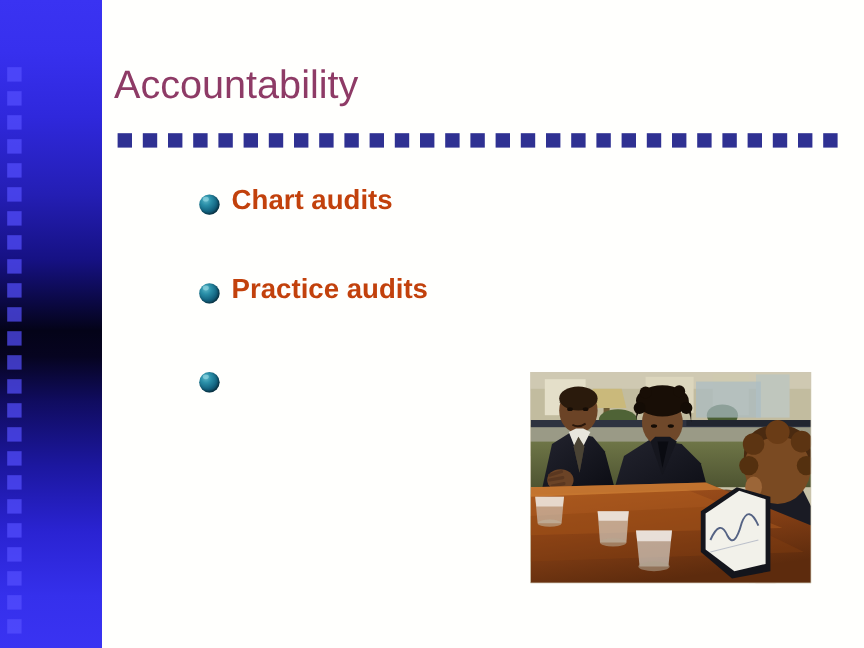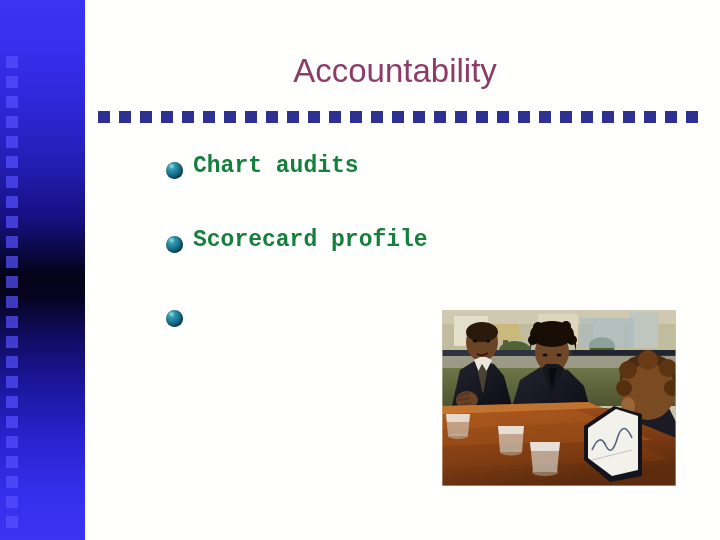--- a/index.html
+++ b/index.html
@@ -38,21 +38,20 @@
     position:absolute;left:6px;top:0;width:14px;height:540px;
   }
   .sq{
     position:absolute;left:0;width:12px;height:12px;
     background:rgba(86,80,255,0.70);
   }
 
   
   #title{
     position:absolute;left:95px;top:52px;width:600px;
-    text-align:center;
     font-size:33px;
     font-weight:400;
     color:#8e3b66;
     letter-spacing:0px;
     white-space:nowrap;
   }
 
   
   #rule{
     position:absolute;left:98px;top:111px;width:594px;height:12px;
@@ -80,23 +79,22 @@
   .bullet-mark::after{
     content:"";
     position:absolute;left:3px;top:2px;width:5px;height:4px;
     border-radius:50%;
     background:rgba(160,225,235,0.55);
   }
   .bullet-text{
     position:absolute;left:27px;top:1px;
     font-size:23px;
     font-weight:bold;
-    color:#15803d;
+    color:#c2410c;
     white-space:nowrap;
-    font-family:Liberation Mono, monospace;
   }
 
   
   #photo{
     position:absolute;left:442px;top:310px;width:234px;height:176px;
     overflow:hidden;
     background:#c9c2ac;
   }
   #photo svg{display:block;}
 </style>
@@ -170,21 +168,21 @@
 
   <div id="bullets">
 
     <div class="bullet-row">
       <span class="bullet-mark"></span>
       <span class="bullet-text">Chart audits</span>
     </div>
 
     <div class="bullet-row">
       <span class="bullet-mark"></span>
-      <span class="bullet-text">Scorecard profile</span>
+      <span class="bullet-text">Practice audits</span>
     </div>
 
     <div class="bullet-row">
       <span class="bullet-mark"></span>
     </div>
 
   </div>
 
   <div id="photo">
     <svg width="234" height="176" viewBox="0 0 234 176" xmlns="http://www.w3.org/2000/svg">

